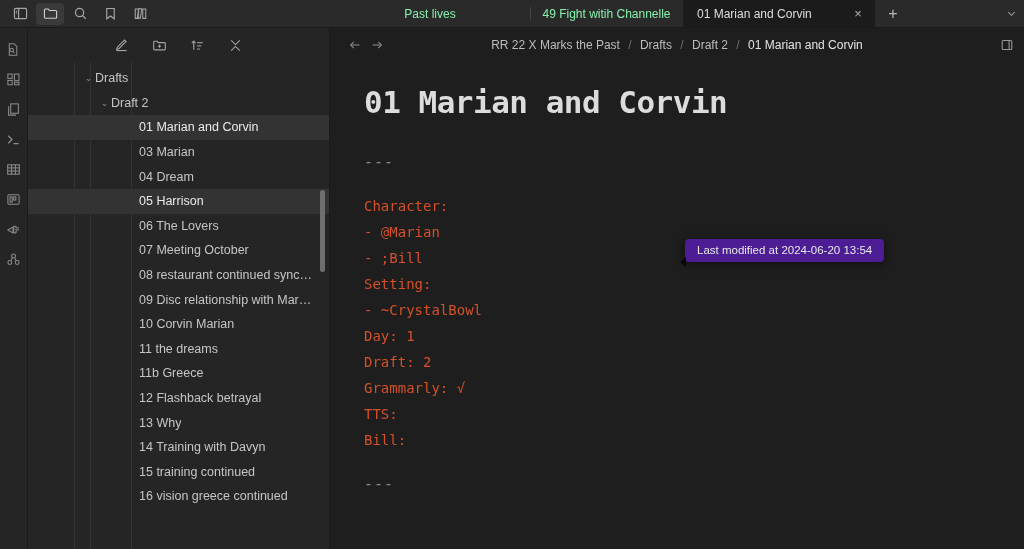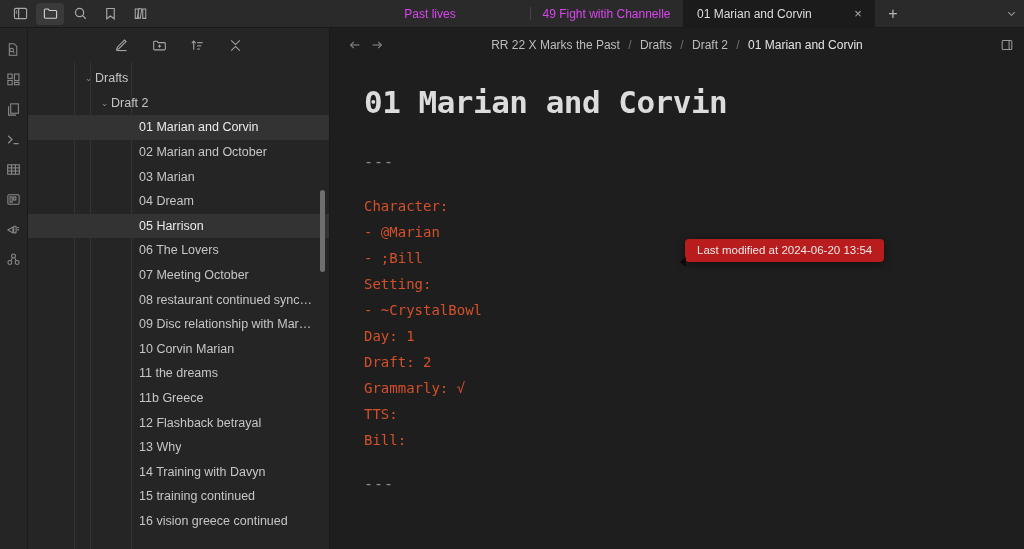--- a/index.html
+++ b/index.html
@@ -31,21 +31,21 @@
     color: #a8a8a8;
   }
   .tb-icon.active { background: #3a3a3a; color: #cfcfcf; }
   .tb-icon svg { display: block; }
 
   .tabs { flex: 1; display: flex; align-items: stretch; min-width: 0; }
   .tab {
     display: flex; align-items: center;
     padding: 0 14px;
     font-size: 12px;
-    color: #d946ef;
+    color: #86efac;
     background: #2a2a2a;
     position: relative;
     white-space: nowrap;
     min-width: 0;
   }
   .tab + .tab::before {
     content: ""; position: absolute; left: 0; top: 7px; bottom: 7px;
     width: 1px; background: #444;
   }
   .tab.t1 { width: 200px; justify-content: center; }
@@ -170,21 +170,21 @@
   .doc-hr2 {
     font-family: "DejaVu Sans Mono", monospace;
     font-size: 15px; color: #8a8a8a; letter-spacing: 1px;
     margin-top: 18px; line-height: 26px;
   }
 
   
   .tooltip {
     position: absolute;
     left: 355px; top: 211px;
-    background: #b91c1c;
+    background: #4c1d95;
     color: #e8e8e8;
     font-size: 11.5px;
     line-height: 16px;
     padding: 3px 12px 4px 12px;
     border-radius: 4px;
     text-align: center;
     white-space: nowrap;
     box-shadow: 0 2px 8px rgba(0,0,0,.5);
     z-index: 30;
   }
@@ -364,23 +364,20 @@
             <div class="tree-row lvl0">
               <span class="chev">⌄</span>
               <span class="tree-label">Drafts</span>
             </div>
             <div class="tree-row lvl1">
               <span class="chev">⌄</span>
               <span class="tree-label">Draft 2</span>
             </div>
             <div class="tree-row lvl2 sel">
               <span class="tree-label">01 Marian and Corvin</span>
-            </div>
-            <div class="tree-row lvl2">
-              <span class="tree-label">02 Marian and October</span>
             </div>
             <div class="tree-row lvl2">
               <span class="tree-label">03 Marian</span>
             </div>
             <div class="tree-row lvl2">
               <span class="tree-label">04 Dream</span>
             </div>
             <div class="tree-row lvl2 sel">
               <span class="tree-label">05 Harrison</span>
             </div>

